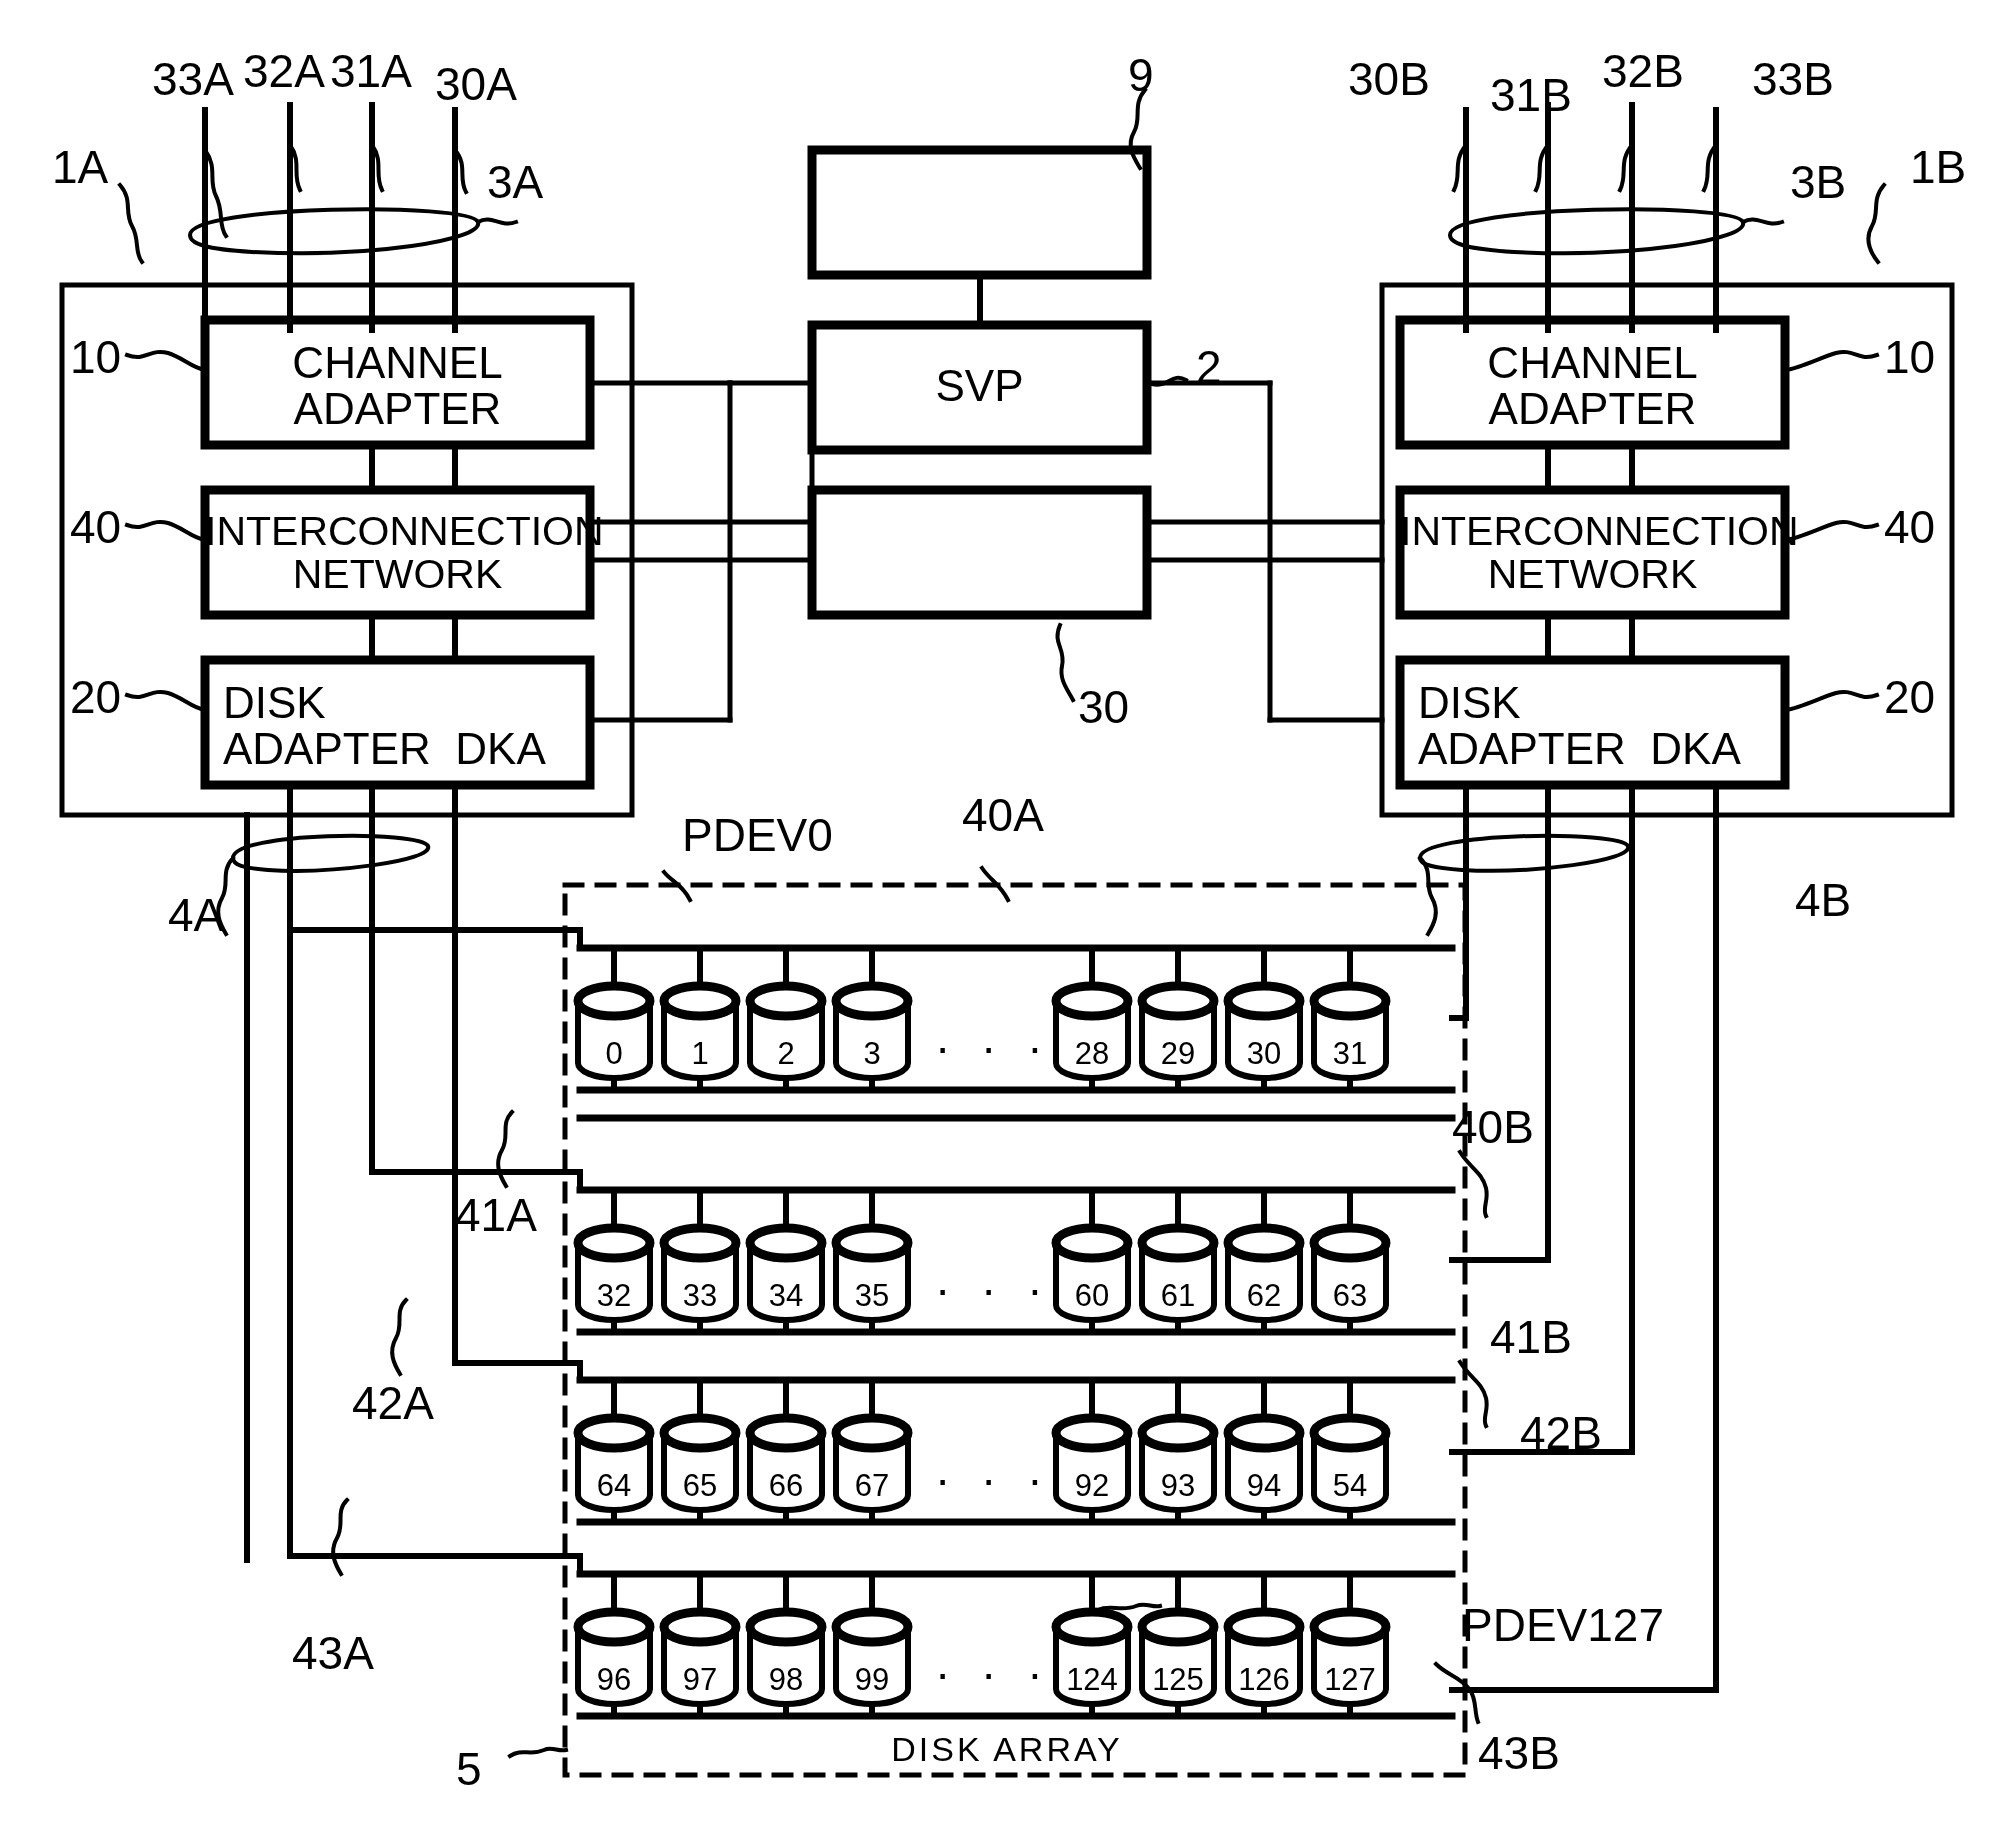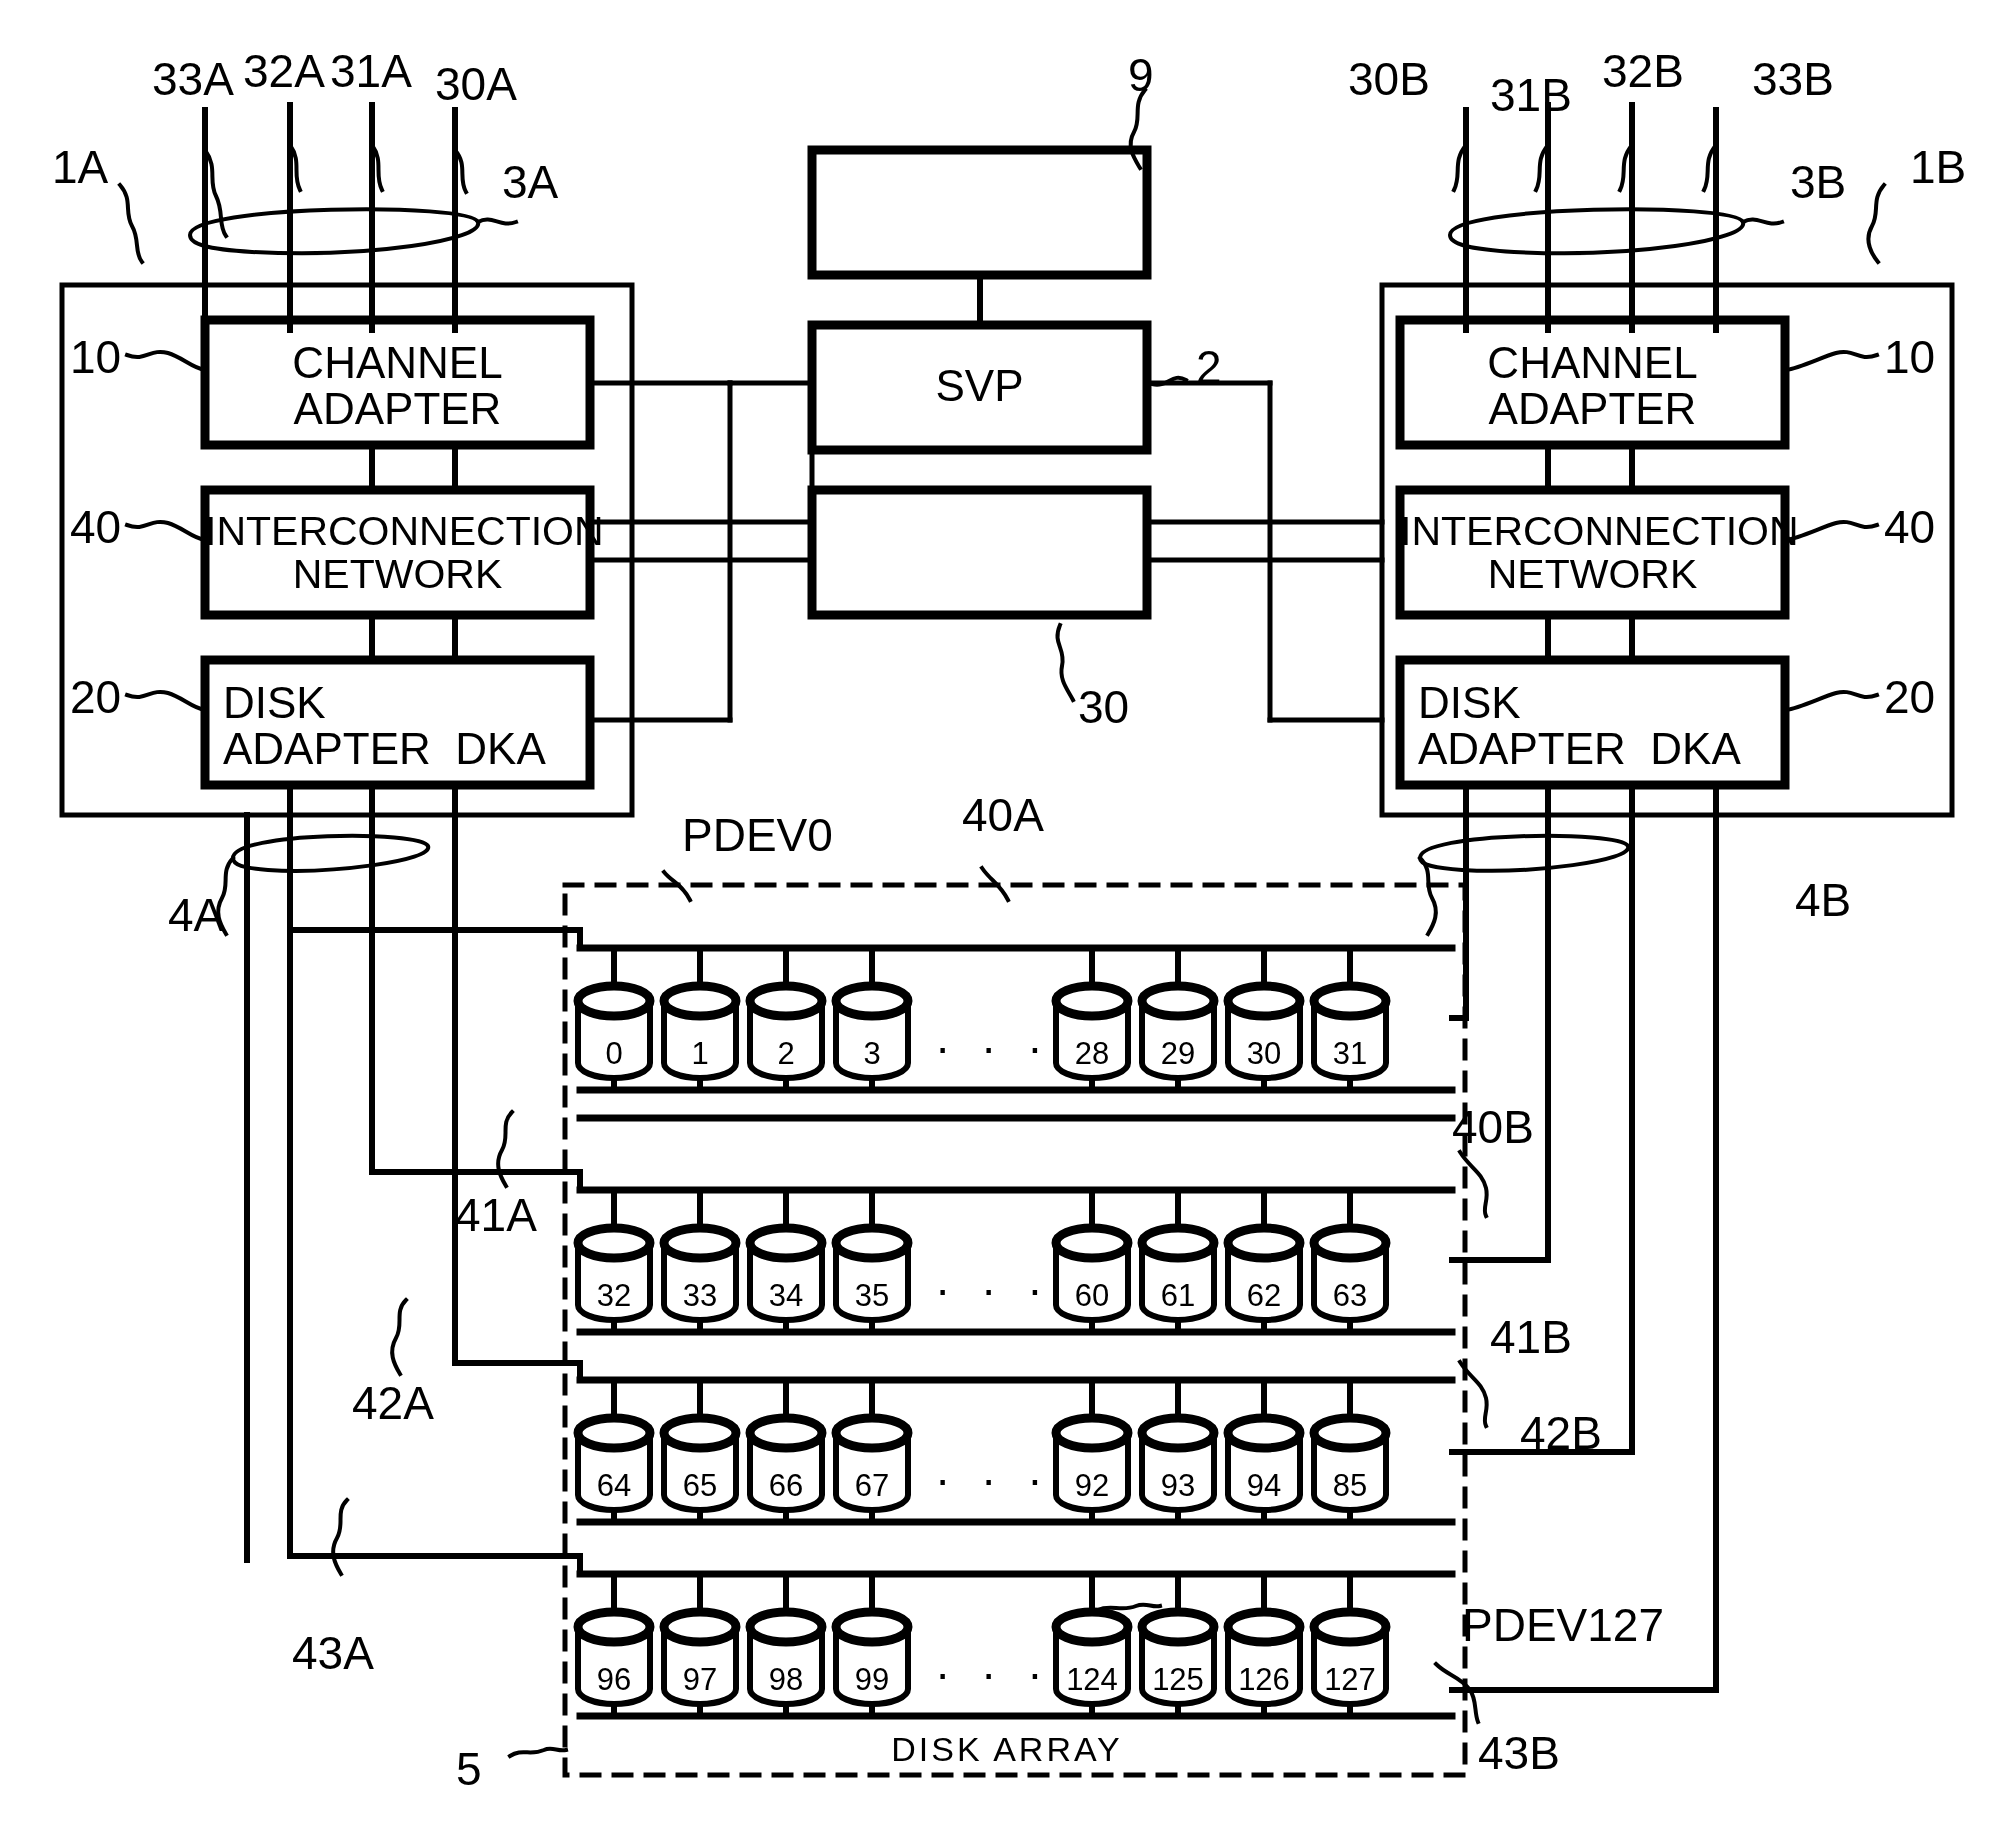--- a/index.html
+++ b/index.html
@@ -423,21 +423,21 @@
       </g>
     </g>
   </svg>
 
   <div class="lbl ref" style="left:152px;top:52px;">33A</div>
   <div class="lbl ref" style="left:243px;top:44px;">32A</div>
   <div class="lbl ref" style="left:330px;top:44px;">31A</div>
   <div class="lbl ref" style="left:435px;top:57px;">30A</div>
 
   <div class="lbl ref" style="left:52px;top:140px;">1A</div>
-  <div class="lbl ref" style="left:487px;top:155px;margin-left:15px;">3A</div>
+  <div class="lbl ref" style="left:487px;top:155px;">3A</div>
   <div class="lbl ref" style="left:70px;top:330px;">10</div>
   <div class="lbl ref" style="left:70px;top:500px;">40</div>
   <div class="lbl ref" style="left:70px;top:670px;">20</div>
 
   <div class="boxtxt" style="left:205px;top:340px;width:385px;">CHANNEL
 ADAPTER</div>
   <div class="boxtxt" style="left:205px;top:510px;width:385px;font-size:41px;">INTERCONNECTION
 NETWORK</div>
   <div class="boxtxt" style="left:205px;top:680px;width:385px;text-align:left;padding-left:18px;box-sizing:border-box;">DISK
 ADAPTER  DKA</div>
@@ -504,21 +504,21 @@
       <div class="disknum" style="left: 1224px; top: 1278px; width: 80px;">62</div>
       <div class="disknum" style="left: 1310px; top: 1278px; width: 80px;">63</div>
       <div class="dots" style="left: 935px; top: 1262px;">· · ·</div>
       <div class="disknum" style="left: 574px; top: 1468px; width: 80px;">64</div>
       <div class="disknum" style="left: 660px; top: 1468px; width: 80px;">65</div>
       <div class="disknum" style="left: 746px; top: 1468px; width: 80px;">66</div>
       <div class="disknum" style="left: 832px; top: 1468px; width: 80px;">67</div>
       <div class="disknum" style="left: 1052px; top: 1468px; width: 80px;">92</div>
       <div class="disknum" style="left: 1138px; top: 1468px; width: 80px;">93</div>
       <div class="disknum" style="left: 1224px; top: 1468px; width: 80px;">94</div>
-      <div class="disknum" style="left: 1310px; top: 1468px; width: 80px;">85</div>
+      <div class="disknum" style="left: 1310px; top: 1468px; width: 80px;">54</div>
       <div class="dots" style="left: 935px; top: 1452px;">· · ·</div>
       <div class="disknum" style="left: 574px; top: 1662px; width: 80px;">96</div>
       <div class="disknum" style="left: 660px; top: 1662px; width: 80px;">97</div>
       <div class="disknum" style="left: 746px; top: 1662px; width: 80px;">98</div>
       <div class="disknum" style="left: 832px; top: 1662px; width: 80px;">99</div>
       <div class="disknum" style="left: 1052px; top: 1662px; width: 80px;">124</div>
       <div class="disknum" style="left: 1138px; top: 1662px; width: 80px;">125</div>
       <div class="disknum" style="left: 1224px; top: 1662px; width: 80px;">126</div>
       <div class="disknum" style="left: 1310px; top: 1662px; width: 80px;">127</div>
       <div class="dots" style="left: 935px; top: 1646px;">· · ·</div>

